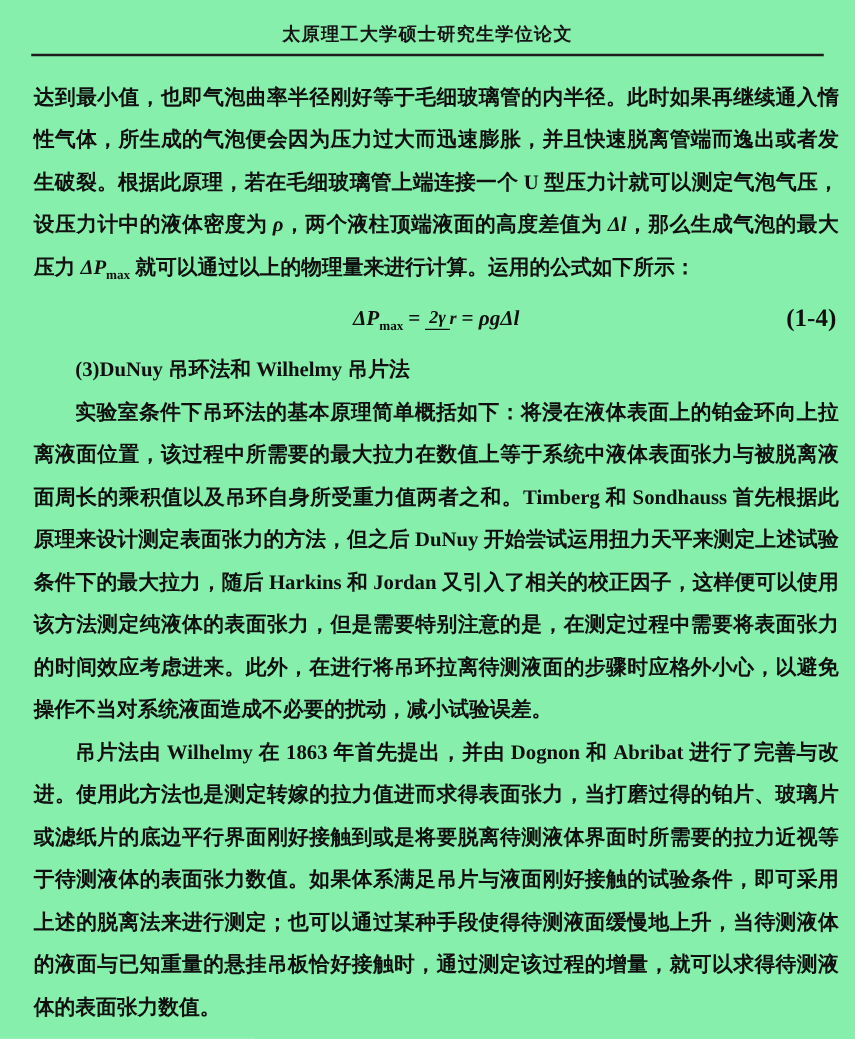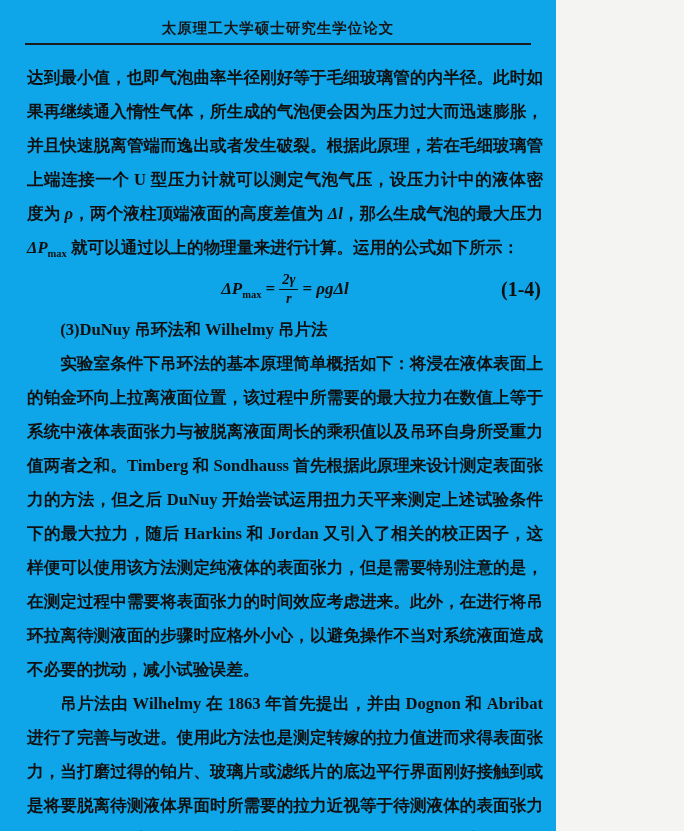--- a/index.html
+++ b/index.html
@@ -3,22 +3,22 @@
 <meta charset="utf-8">
 <style>
   html, body { margin: 0; padding: 0; }
   body {
     width: 684px; height: 831px;
     background: #f4f4f2;
     font-family: "Liberation Serif", "DejaVu Serif", serif;
   }
   .page {
     position: relative;
-    width: 556px; height: 831px;
-    background: #0ea5e9;
+    width: 684px; height: 831px;
+    background: #86efac;
     overflow: hidden;
     color: #161616;
   }
   .header-title {
     text-align: center;
     font-size: 14.5px;
     font-weight: 600;
     padding-top: 18px;
     letter-spacing: 1px;
     line-height: 20px;
@@ -51,21 +51,21 @@
   }
   .formula {
     display: inline-flex;
     align-items: center;
     gap: 4px;
     font-size: 17px;
   }
   .f-term { white-space: nowrap; }
   .frac {
     display: inline-flex;
-    flex-direction: column;
+    flex-direction: row;
     align-items: center;
     font-size: 14.5px;
     line-height: 1.15;
     text-align: right;
   }
   .frac .num {
     display: block;
     border-bottom: 1.5px solid #101010;
     padding: 0 3px 1px 3px;
   }

